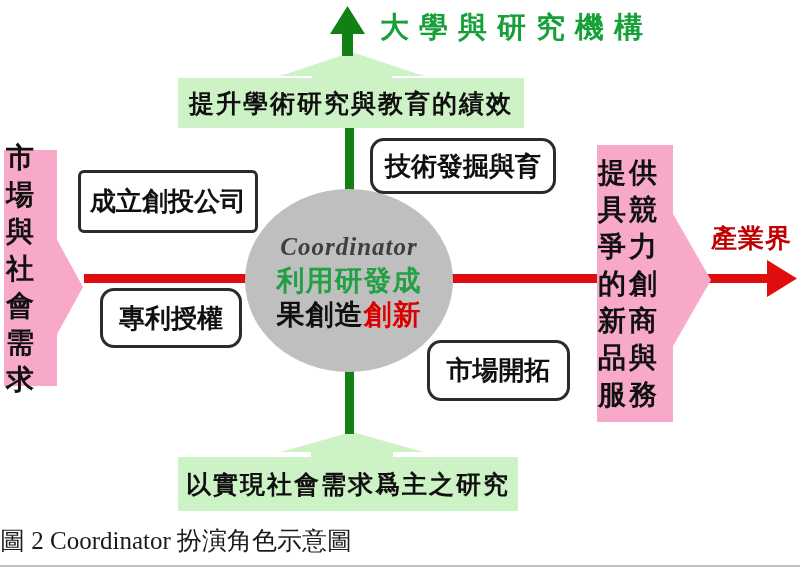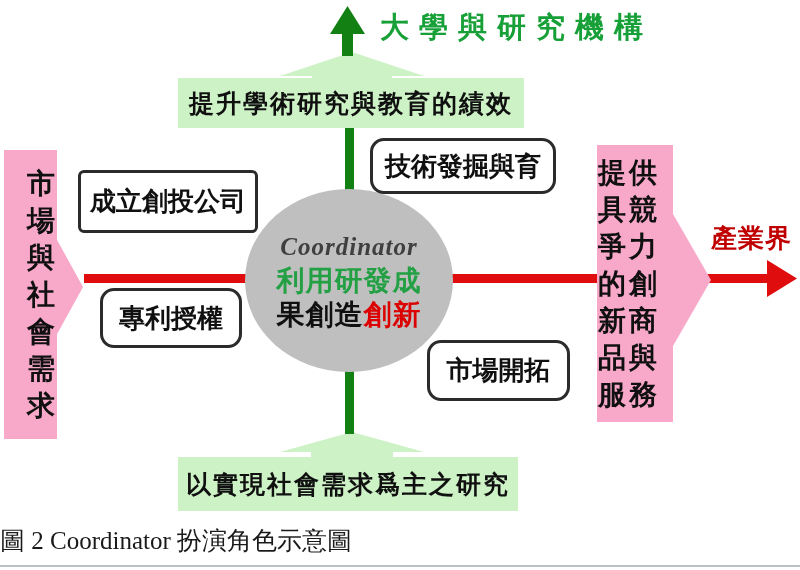--- a/index.html
+++ b/index.html
@@ -60,22 +60,22 @@
     <polygon points="767,260 797,278.5 767,297" fill="#DF0D0D"></polygon>
 
     <polygon points="56,238 83,287 56,336" fill="#F8A9C9"></polygon>
     <polygon points="673,214 711,280 673,346" fill="#F8A9C9"></polygon>
   </svg>
 
   <div class="abs top-label" style="left:380px;top:8px;">大學與研究機構</div>
 
   <div class="abs green-panel" style="left:178px;top:78px;width:346px;height:50px;">提升學術研究與教育的績效</div>
 
-  <div class="abs pink-panel" style="left:4px;top:150px;width:53px;height:289px;
-       display:flex;align-items:center;justify-content:flex-end;">
+  <div class="abs pink-panel" style="left:4px;top:150px;width:53px;height:236px;
+       display:flex;align-items:center;justify-content:flex-start;">
     <div class="vlabel">市場與社會需求</div>
   </div>
 
   <div class="abs pink-panel" style="left:597px;top:145px;width:76px;height:277px;
        display:flex;align-items:center;justify-content:flex-start;">
     <div class="v2label">提供具競爭力的創新商品與服務</div>
   </div>
 
   <div class="abs industry-label" style="left:711px;top:221px;">產業界</div>
 

